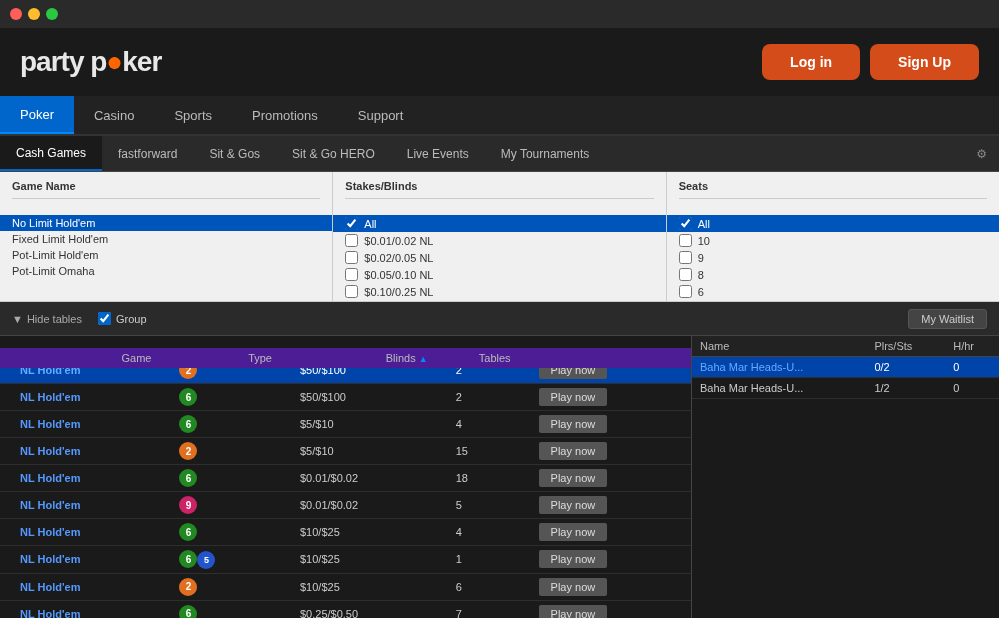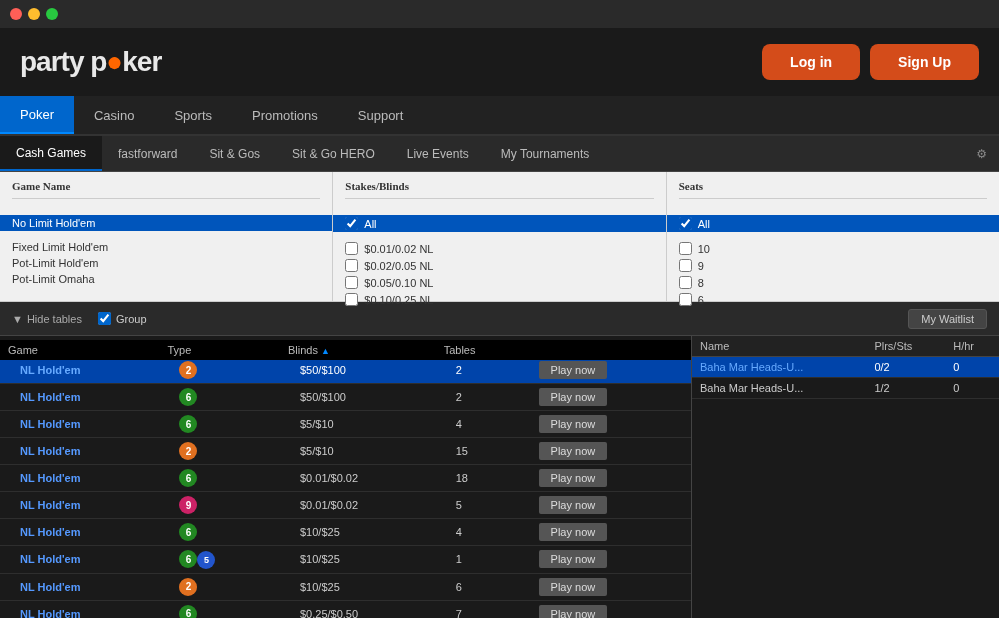--- a/index.html
+++ b/index.html
@@ -26,40 +26,40 @@
     
     .subnav { background: #2a2a2a; height: 36px; display: flex; align-items: stretch; border-bottom: 1px solid #444; }
     .subnav-item { padding: 0 16px; display: flex; align-items: center; color: #bbb; cursor: pointer; font-size: 12px; white-space: nowrap; }
     .subnav-item.active { background: #1a1a1a; color: white; border-bottom: 2px solid #0066cc; }
     .subnav-gear { margin-left: auto; padding: 0 12px; display: flex; align-items: center; color: #888; cursor: pointer; }
 
     
     .filter-area { background: #f0f0f0; color: #333; display: flex; height: 130px; border-bottom: 1px solid #ccc; }
     .filter-col { flex: 1; padding: 8px 12px; border-right: 1px solid #ccc; }
     .filter-col:last-child { border-right: none; }
-    .filter-header { font-weight: bold; font-size: 11px; color: #333; padding-bottom: 6px; border-bottom: 1px solid #ccc; margin-bottom: 16px; font-family: Liberation Serif, serif; }
+    .filter-header { font-weight: bold; font-size: 11px; color: #333; padding-bottom: 6px; border-bottom: 1px solid #ccc; margin-bottom: 16px; }
     .filter-row { display: flex; align-items: center; gap: 6px; padding: 2px 0; font-size: 11px; cursor: pointer; }
-    .filter-row.selected { background: #0055bb; color: white; margin: 8px -12px; padding: 2px 12px; }
+    .filter-row.selected { background: #0055bb; color: white; margin: 0 -12px; padding: 2px 12px; }
     .filter-row input[type="checkbox"] { accent-color: #0055bb; width: 13px; height: 13px; }
 
     
     .table-controls { background: #2a2a2a; height: 34px; display: flex; align-items: center; padding: 0 12px; gap: 16px; border-bottom: 1px solid #444; }
     .hide-tables { color: #aaa; font-size: 11px; cursor: pointer; display: flex; align-items: center; gap: 4px; }
     .group-check { display: flex; align-items: center; gap: 5px; color: #ccc; font-size: 11px; cursor: pointer; }
     .group-check input { accent-color: #0066cc; }
     .my-waitlist { margin-left: auto; background: #444; color: #ccc; border: 1px solid #555; padding: 3px 12px; font-size: 11px; cursor: pointer; border-radius: 3px; }
 
     
     .main-area { display: flex; height: calc(618px - 28px - 68px - 40px - 36px - 130px - 34px); }
     
     .main-area { height: 282px; }
 
     .game-table-wrap { flex: 1; overflow: hidden; }
     .game-table { width: 100%; border-collapse: collapse; }
-    .game-table th { background: #000000; color: #bbb; text-align: left; padding: 4px 8px; font-size: 11px; font-weight: normal; border-bottom: 1px solid #444; position: sticky; top: 4px; }
+    .game-table th { background: #4c1d95; color: #bbb; text-align: right; padding: 4px 8px; font-size: 11px; font-weight: normal; border-bottom: 1px solid #444; position: sticky; top: 12px; }
     .game-table th.sortable { cursor: pointer; }
     .game-table th .sort-arrow { color: #0088ff; font-size: 9px; }
     .game-table td { padding: 4px 20px; font-size: 11px; border-bottom: 1px solid #2e2e2e; vertical-align: middle; }
     .game-table tr.highlighted td { background: #0044aa; color: white; }
     .game-table tr.highlighted td .game-name { color: #66aaff; }
 
     .badge { width: 18px; height: 18px; border-radius: 50%; display: inline-flex; align-items: center; justify-content: center; font-size: 10px; font-weight: bold; color: white; }
     .badge.orange { background: #e07020; }
     .badge.green { background: #228822; }
     .badge.pink { background: #cc2266; }

